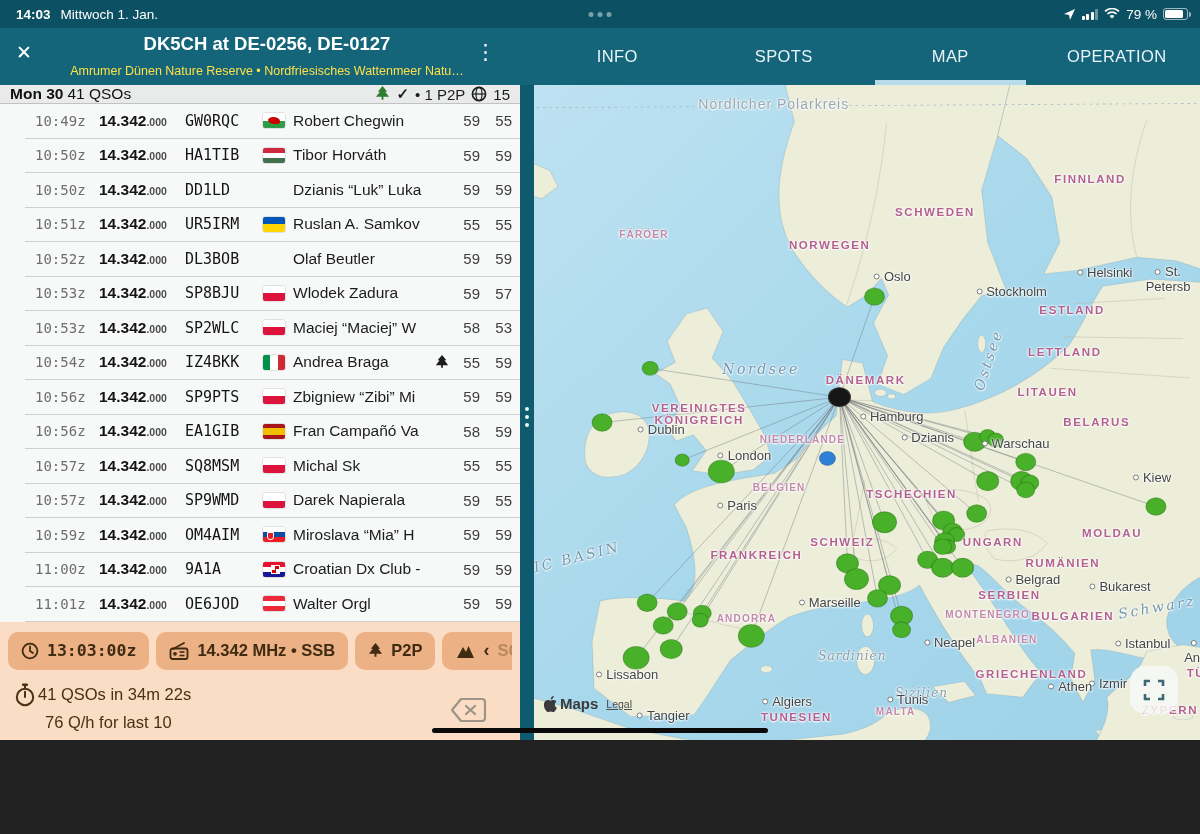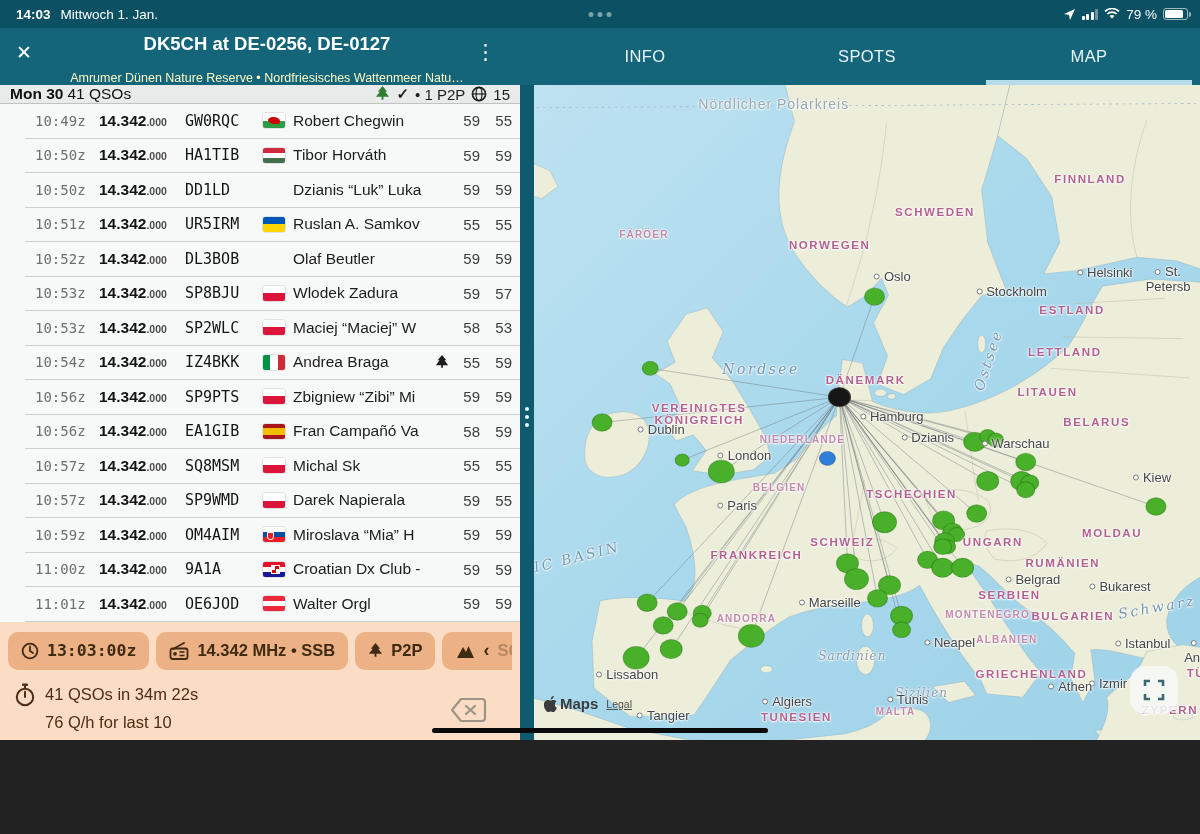--- a/index.html
+++ b/index.html
@@ -23,21 +23,21 @@
   .batt::before{content:"";position:absolute;left:1px;top:1px;bottom:1px;width:78%;background:#fff;border-radius:1.5px;}
   .batt::after{content:"";position:absolute;right:-3.5px;top:3px;width:2px;height:5px;background:rgba(255,255,255,.6);border-radius:0 2px 2px 0;}
 
   
   .appheader{position:absolute;top:28px;left:0;right:0;height:57px;background:#14647a;display:flex;}
   .hdr-left{width:534px;position:relative;color:#fff;}
   .hdr-close{position:absolute;left:16px;top:15px;font-size:19px;color:#fff;line-height:1;cursor:pointer;}
   .hdr-kebab{position:absolute;right:38px;top:13px;font-size:21px;color:#fff;line-height:1;cursor:pointer;}
   .hdr-titles{position:absolute;left:60px;right:60px;top:5px;text-align:center;}
   .hdr-title{font-size:18.5px;font-weight:bold;white-space:nowrap;}
-  .hdr-sub{font-size:12.5px;margin-top:16px;color:#fef9c3;white-space:nowrap;overflow:hidden;text-overflow:ellipsis;}
+  .hdr-sub{font-size:12.5px;margin-top:9px;color:#fde047;white-space:nowrap;overflow:hidden;text-overflow:ellipsis;}
   .hdr-tabs{flex:1;display:flex;}
   .tab{flex:1;display:flex;align-items:center;justify-content:center;position:relative;
     color:#e9f4f8;font-size:16.5px;letter-spacing:.4px;cursor:pointer;}
   .tab.active::after{content:"";position:absolute;left:8px;right:8px;bottom:0;height:5px;background:#b6dcea;}
 
   
   .content{position:absolute;top:85px;left:0;right:0;bottom:0;display:flex;}
   .left-panel{width:520px;background:#fbdcc4;display:flex;flex-direction:column;}
   .divider{width:14px;background:#0f5a6e;position:relative;}
   .divider .dots{position:absolute;top:322px;left:50%;transform:translateX(-50%);display:flex;flex-direction:column;gap:4px;}
@@ -77,21 +77,21 @@
 
   
   .bottom-panel{flex:1;position:relative;background:#fbdcc4;padding:10px 8px;}
   .pill-row{display:flex;gap:7px;overflow:hidden;}
   .pill{flex:none;height:38px;border-radius:10px;background:#ecb184;display:flex;align-items:center;
     gap:8px;padding:0 13px;font-size:16.5px;font-weight:bold;color:#3f2a12;cursor:pointer;white-space:nowrap;}
   .pill-clock .lbl{font-family:"DejaVu Sans Mono",monospace;font-weight:bold;}
   .pill-sota .lbl{color:rgba(90,60,30,.35);}
   .pill-sota .chev{font-weight:bold;color:#3f2a12;font-size:18px;}
   .stats{margin-top:13px;position:relative;padding-left:6px;color:#4a3015;}
-  .stats-row1{display:flex;align-items:center;gap:9px;font-size:16.5px;}
+  .stats-row1{display:flex;align-items:center;gap:2px;font-size:16.5px;}
   .stats-row2{margin-left:31px;margin-top:6px;font-size:16.5px;}
   .backspace{position:absolute;right:24px;top:12px;cursor:pointer;}
   .entry-row{margin-top:13px;display:flex;gap:6px;align-items:center;}
   .field{background:#fdfdfd;border-radius:4px;height:58px;padding:8px 10px;}
   .field-call{flex:1;font-size:15px;color:#3f3f3f;cursor:text;}
   .field-rst{width:74px;font-size:15px;color:#333;cursor:text;}
   .field-rst .val{margin-top:4px;font-size:19px;color:#bdbdbd;}
   .upload-btn{width:52px;height:52px;border-radius:50%;background:#9f9b97;border:none;
     display:flex;align-items:center;justify-content:center;cursor:pointer;margin-left:4px;}
 
@@ -159,20 +159,21 @@
       <div class="hdr-titles">
         <div class="hdr-title">DK5CH at DE-0256, DE-0127</div>
         <div class="hdr-sub">Amrumer Dünen Nature Reserve • Nordfriesisches Wattenmeer Natu…</div>
       </div>
       <span class="hdr-kebab">⋮</span>
     </div>
     <nav class="hdr-tabs" id="tabs">
         <div class="tab">INFO</div>
         <div class="tab">SPOTS</div>
         <div class="tab active">MAP</div>
+        <div class="tab">OPERATION</div>
       </nav>
   </div>
 
   <div class="content">
     <div class="left-panel">
       <div class="log-header">
         <span class="log-day">Mon 30</span>
         <span>41 QSOs</span>
         <span class="log-right">
           <svg width="15" height="16" viewBox="0 0 16 17">

